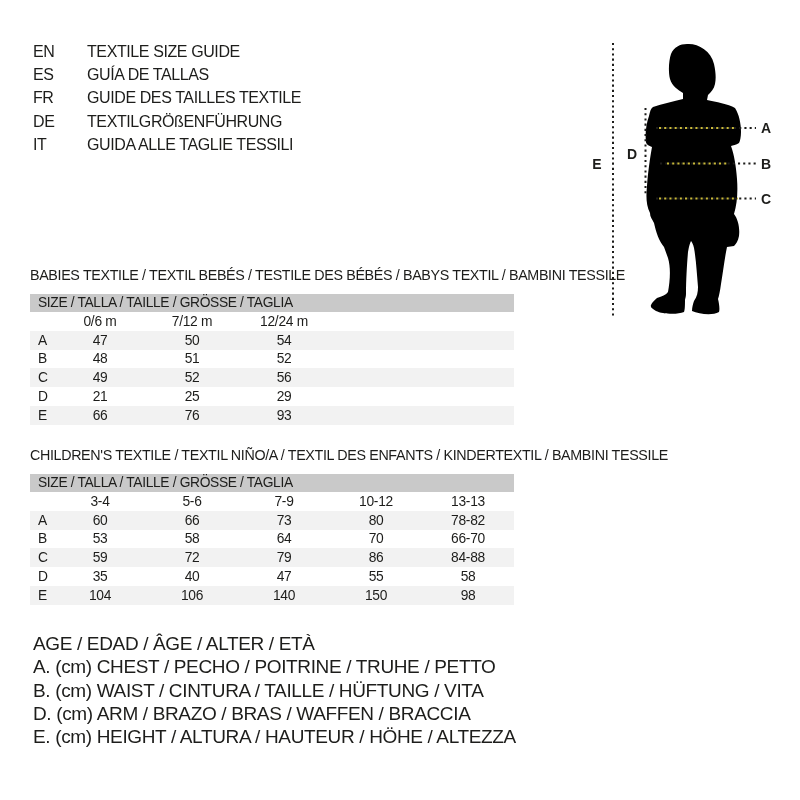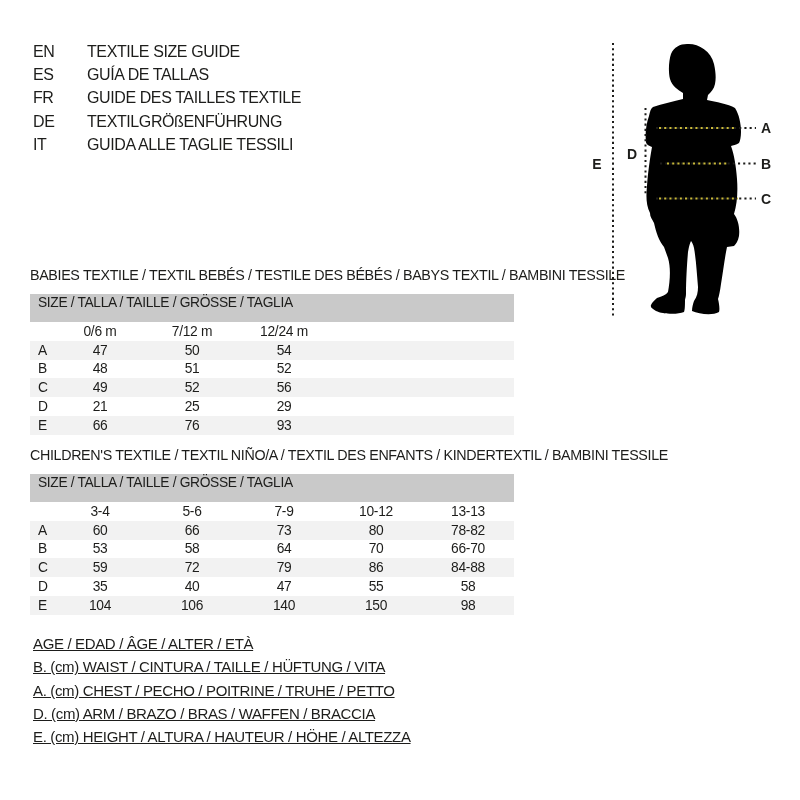--- a/index.html
+++ b/index.html
@@ -20,34 +20,34 @@
   .figure-svg { position:absolute; left:575px; top:25px; }
   
   .section-title { position:absolute; left:30px; font-size:14.3px; letter-spacing:-0.35px; white-space:nowrap; }
   .babies-title { top:267px; }
   .children-title { top:447px; }
   
   .size-table { position:absolute; left:30px; width:484px; }
   .babies-table-wrap { top:294px; }
   .children-table-wrap { top:474px; }
   .size-bar {
-    height:28px; line-height:18px; background:#c9c9c9;
+    height:18px; line-height:18px; background:#c9c9c9;
     font-size:13.8px; letter-spacing:-0.35px; padding-left:8px;
     white-space:nowrap; overflow:hidden;
   }
   .size-table table { width:100%; border-collapse:collapse; table-layout:fixed; }
   .size-table td {
     height:18.8px; font-size:13.8px; letter-spacing:-0.3px;
     text-align:center; vertical-align:middle; padding:0;
   }
   .size-table td.rowlabel { text-align:left; padding-left:8px; }
   .size-table tr.stripe td { background:#f2f2f2; }
   
   .legend { position:absolute; left:33px; top:632px; }
-  .legend-row { line-height:23.3px; font-size:15px; letter-spacing:-0.35px; white-space:nowrap;text-decoration:underline; }
+  .legend-row { line-height:23.3px; font-size:19px; letter-spacing:-0.35px; white-space:nowrap; }
 </style>
 </head>
 <body>
 
 <div class="lang-list">
     <div class="lang-row">
       <span class="lang-code">EN</span>
       <span class="lang-label">TEXTILE SIZE GUIDE</span>
     </div>
     <div class="lang-row">
@@ -263,18 +263,18 @@
           <td>98</td>
           <td></td>
         </tr>
       </tbody>
   </table>
 </div>
 
 <div class="legend">
   <div class="legend-row">AGE / EDAD / ÂGE / ALTER / ETÀ</div>
   <div>
+      <div class="legend-row">A. (cm) CHEST / PECHO / POITRINE / TRUHE / PETTO</div>
       <div class="legend-row">B. (cm) WAIST / CINTURA / TAILLE / HÜFTUNG / VITA</div>
-      <div class="legend-row">A. (cm) CHEST / PECHO / POITRINE / TRUHE / PETTO</div>
       <div class="legend-row">D. (cm) ARM / BRAZO / BRAS / WAFFEN / BRACCIA</div>
       <div class="legend-row">E. (cm) HEIGHT / ALTURA / HAUTEUR / HÖHE / ALTEZZA</div>
     </div>
 </div>
 
 </body></html>

